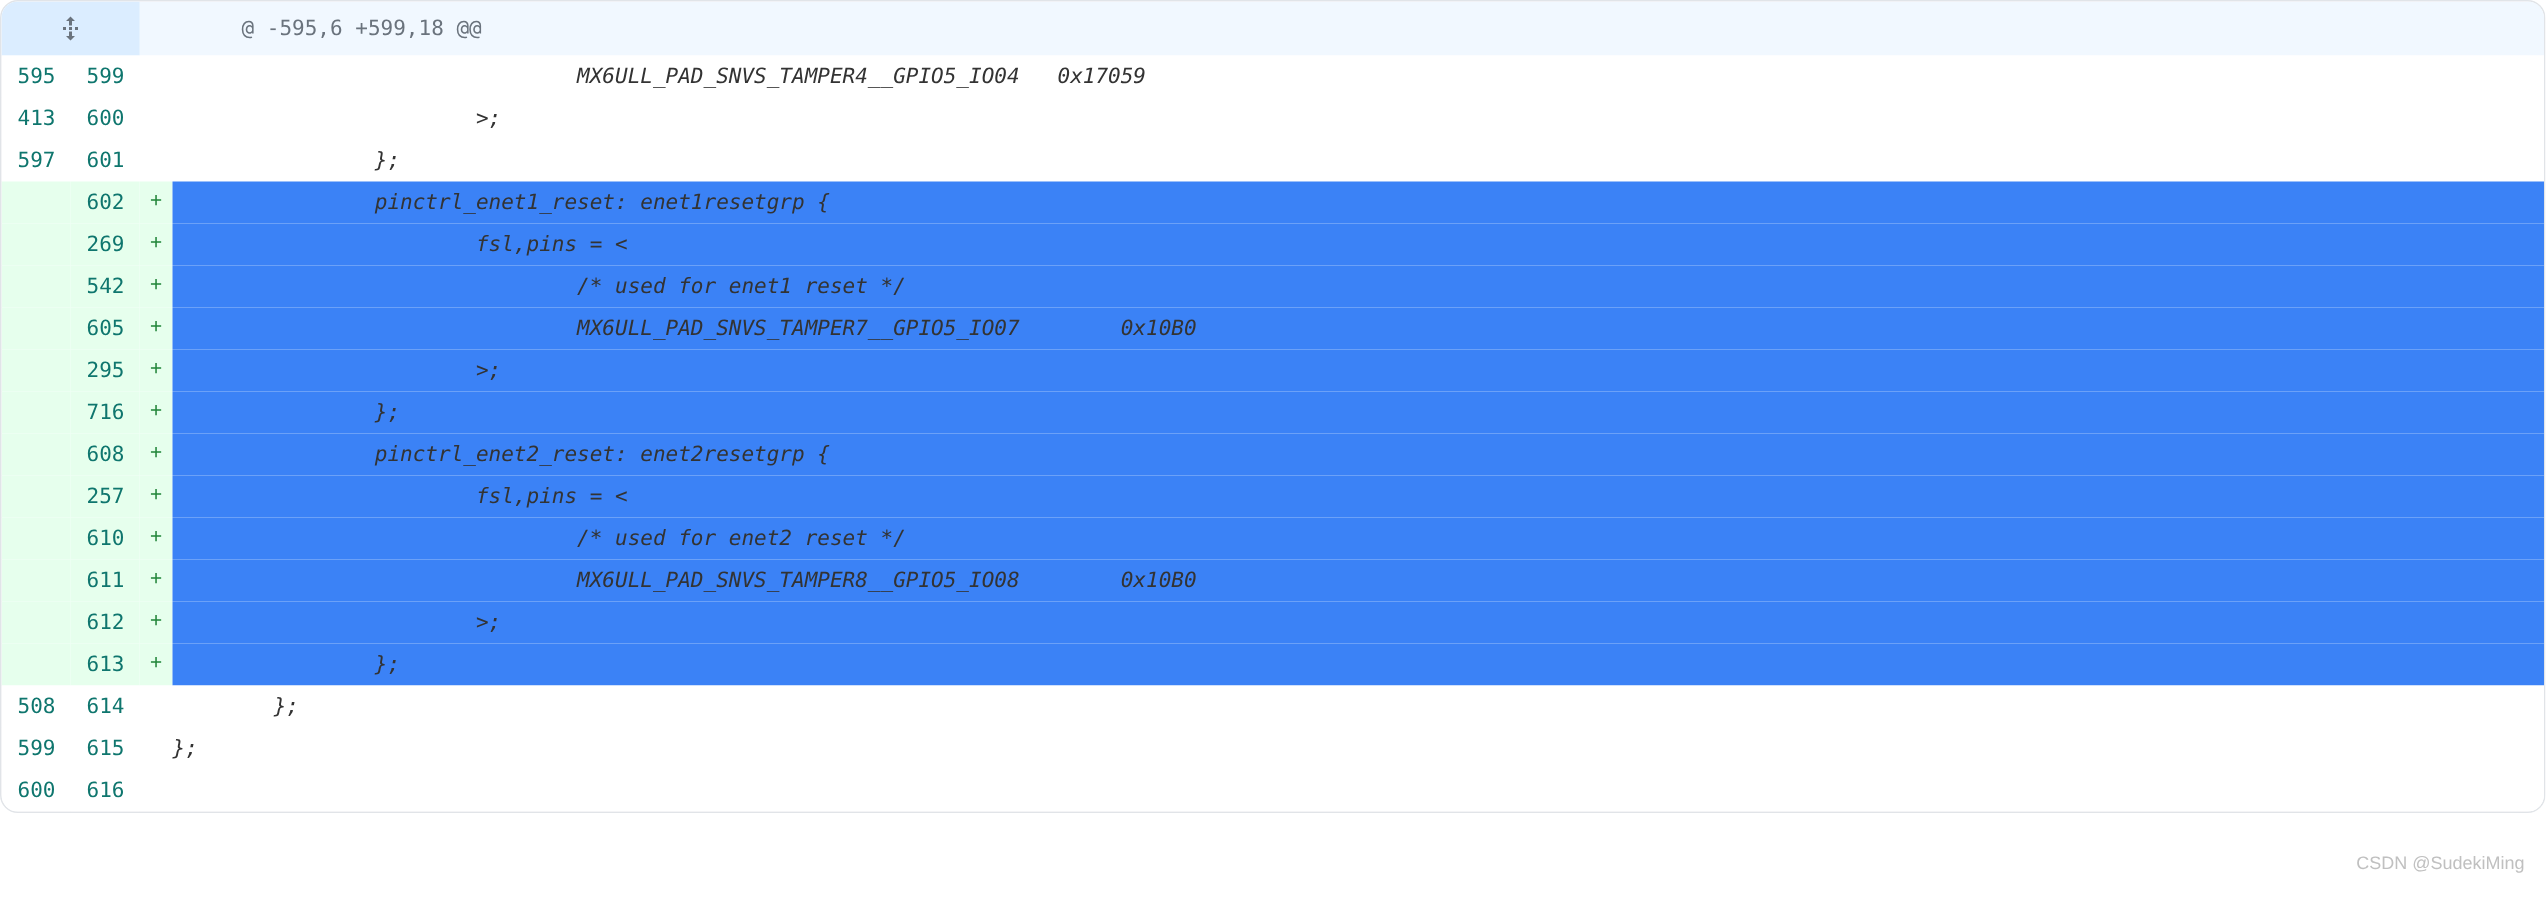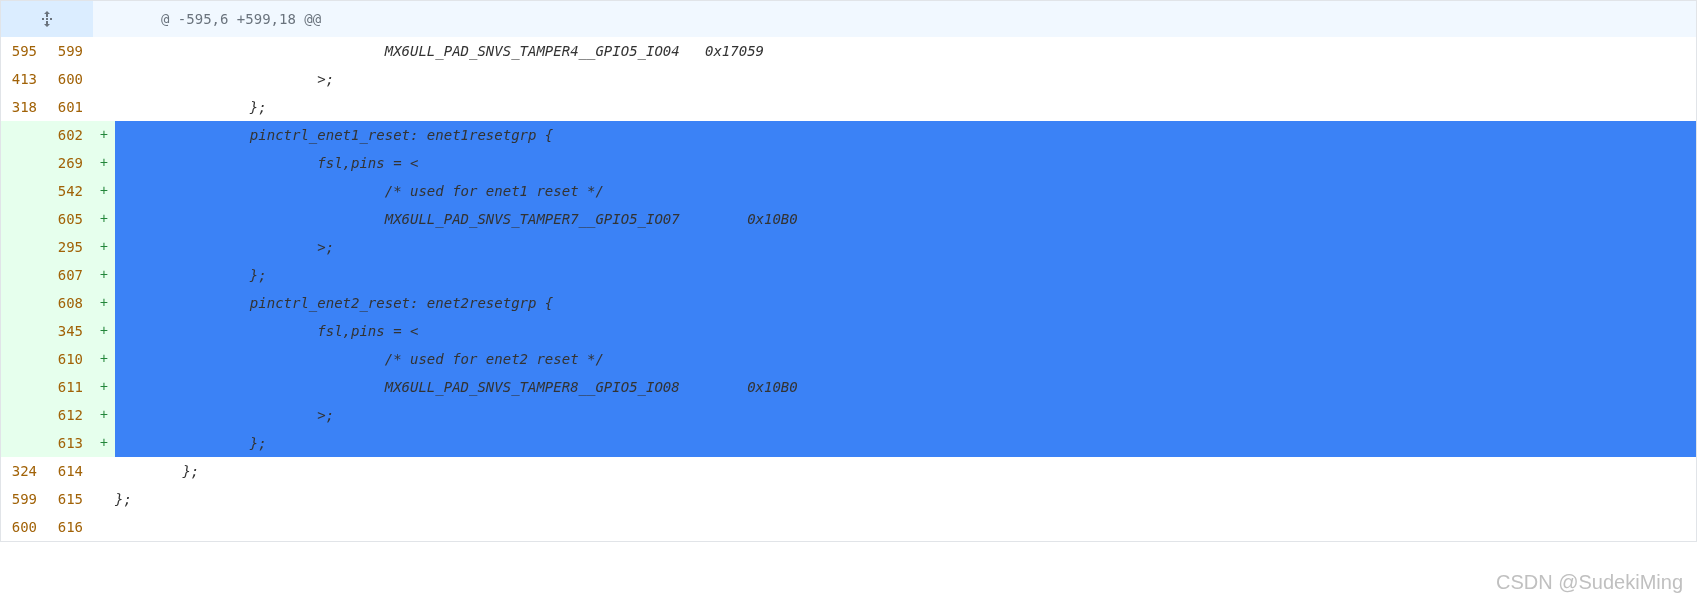--- a/index.html
+++ b/index.html
@@ -6,21 +6,21 @@
   body {
     font-family: Consolas, "Courier New", monospace;
     font-size: 14px;
     background: #fff;
     color: #333;
     width: 1697px;
   }
   .diff-container {
     width: 100%;
     border: 1px solid #e1e4e8;
-    border-radius: 0;
+    border-radius: 12px;
     overflow: hidden;
   }
   .hunk-header {
     background: #f1f8ff;
     color: #6a737d;
     display: flex;
     align-items: center;
     height: 36px;
   }
   .expand-cell {
@@ -44,21 +44,21 @@
   .diff-row {
     display: flex;
     align-items: stretch;
     min-height: 28px;
     line-height: 28px;
   }
   .lineno {
     width: 46px;
     text-align: right;
     padding-right: 10px;
-    color: #a16207;
+    color: #0f766e;
     background: #fff;
     user-select: none;
     font-family: Consolas, monospace;
   }
   .diff-row.added .lineno { background: #e6ffed; }
   .sign-cell {
     width: 22px;
     text-align: center;
     color: #22863a;
     background: #fff;
@@ -68,25 +68,25 @@
     flex: 1;
     white-space: pre;
     background: #fff;
     padding-left: 0;
     font-family: Consolas, monospace;
     font-style: italic;
   }
   .diff-row.added .code-cell { background: #3b82f6; }
   .watermark {
     position: fixed;
-    bottom: 8px;
+    bottom: 20px;
     right: 14px;
     color: #c0c0c0;
     font-family: Arial, sans-serif;
-    font-size: 20px;
+    font-size: 12px;
     pointer-events: none;
     margin-top: 20px;
   }
 </style>
 </head>
 <body>
 
 <div class="diff-container">
 
   <div class="hunk-header">
@@ -112,21 +112,21 @@
         <div class="sign-cell"></div>
         <div class="code-cell">                                MX6ULL_PAD_SNVS_TAMPER4__GPIO5_IO04   0x17059</div>
       </div>
       <div class="diff-row">
         <div class="lineno">413</div>
         <div class="lineno">600</div>
         <div class="sign-cell"></div>
         <div class="code-cell">                        &gt;;</div>
       </div>
       <div class="diff-row">
-        <div class="lineno">318</div>
+        <div class="lineno">597</div>
         <div class="lineno">601</div>
         <div class="sign-cell"></div>
         <div class="code-cell">                };</div>
       </div>
       <div class="diff-row added">
         <div class="lineno"></div>
         <div class="lineno">602</div>
         <div class="sign-cell">+</div>
         <div class="code-cell">                pinctrl_enet1_reset: enet1resetgrp {</div>
       </div>
@@ -149,33 +149,33 @@
         <div class="code-cell">                                MX6ULL_PAD_SNVS_TAMPER7__GPIO5_IO07        0x10B0</div>
       </div>
       <div class="diff-row added">
         <div class="lineno"></div>
         <div class="lineno">295</div>
         <div class="sign-cell">+</div>
         <div class="code-cell">                        &gt;;</div>
       </div>
       <div class="diff-row added">
         <div class="lineno"></div>
-        <div class="lineno">607</div>
+        <div class="lineno">716</div>
         <div class="sign-cell">+</div>
         <div class="code-cell">                };</div>
       </div>
       <div class="diff-row added">
         <div class="lineno"></div>
         <div class="lineno">608</div>
         <div class="sign-cell">+</div>
         <div class="code-cell">                pinctrl_enet2_reset: enet2resetgrp {</div>
       </div>
       <div class="diff-row added">
         <div class="lineno"></div>
-        <div class="lineno">345</div>
+        <div class="lineno">257</div>
         <div class="sign-cell">+</div>
         <div class="code-cell">                        fsl,pins = &lt;</div>
       </div>
       <div class="diff-row added">
         <div class="lineno"></div>
         <div class="lineno">610</div>
         <div class="sign-cell">+</div>
         <div class="code-cell">                                /* used for enet2 reset */</div>
       </div>
       <div class="diff-row added">
@@ -190,21 +190,21 @@
         <div class="sign-cell">+</div>
         <div class="code-cell">                        &gt;;</div>
       </div>
       <div class="diff-row added">
         <div class="lineno"></div>
         <div class="lineno">613</div>
         <div class="sign-cell">+</div>
         <div class="code-cell">                };</div>
       </div>
       <div class="diff-row">
-        <div class="lineno">324</div>
+        <div class="lineno">508</div>
         <div class="lineno">614</div>
         <div class="sign-cell"></div>
         <div class="code-cell">        };</div>
       </div>
       <div class="diff-row">
         <div class="lineno">599</div>
         <div class="lineno">615</div>
         <div class="sign-cell"></div>
         <div class="code-cell">};</div>
       </div>

